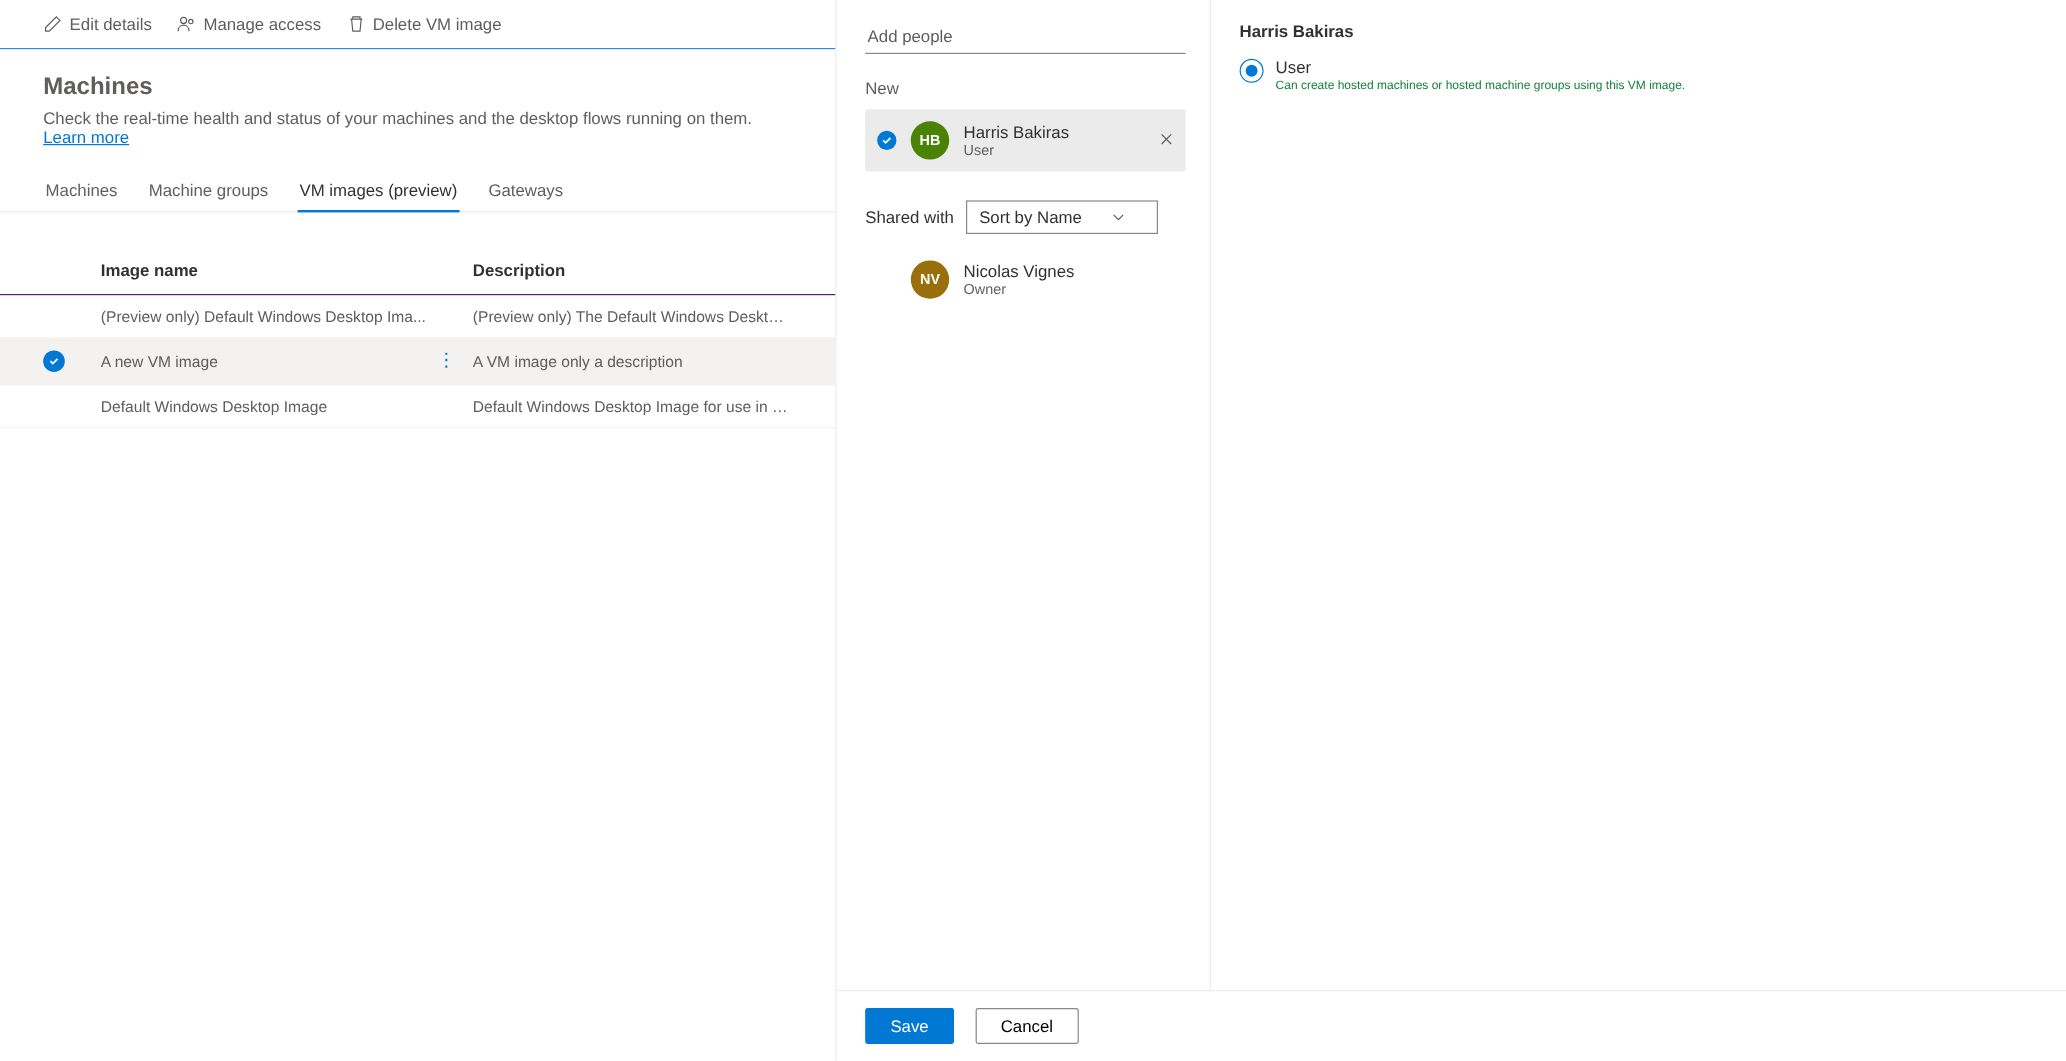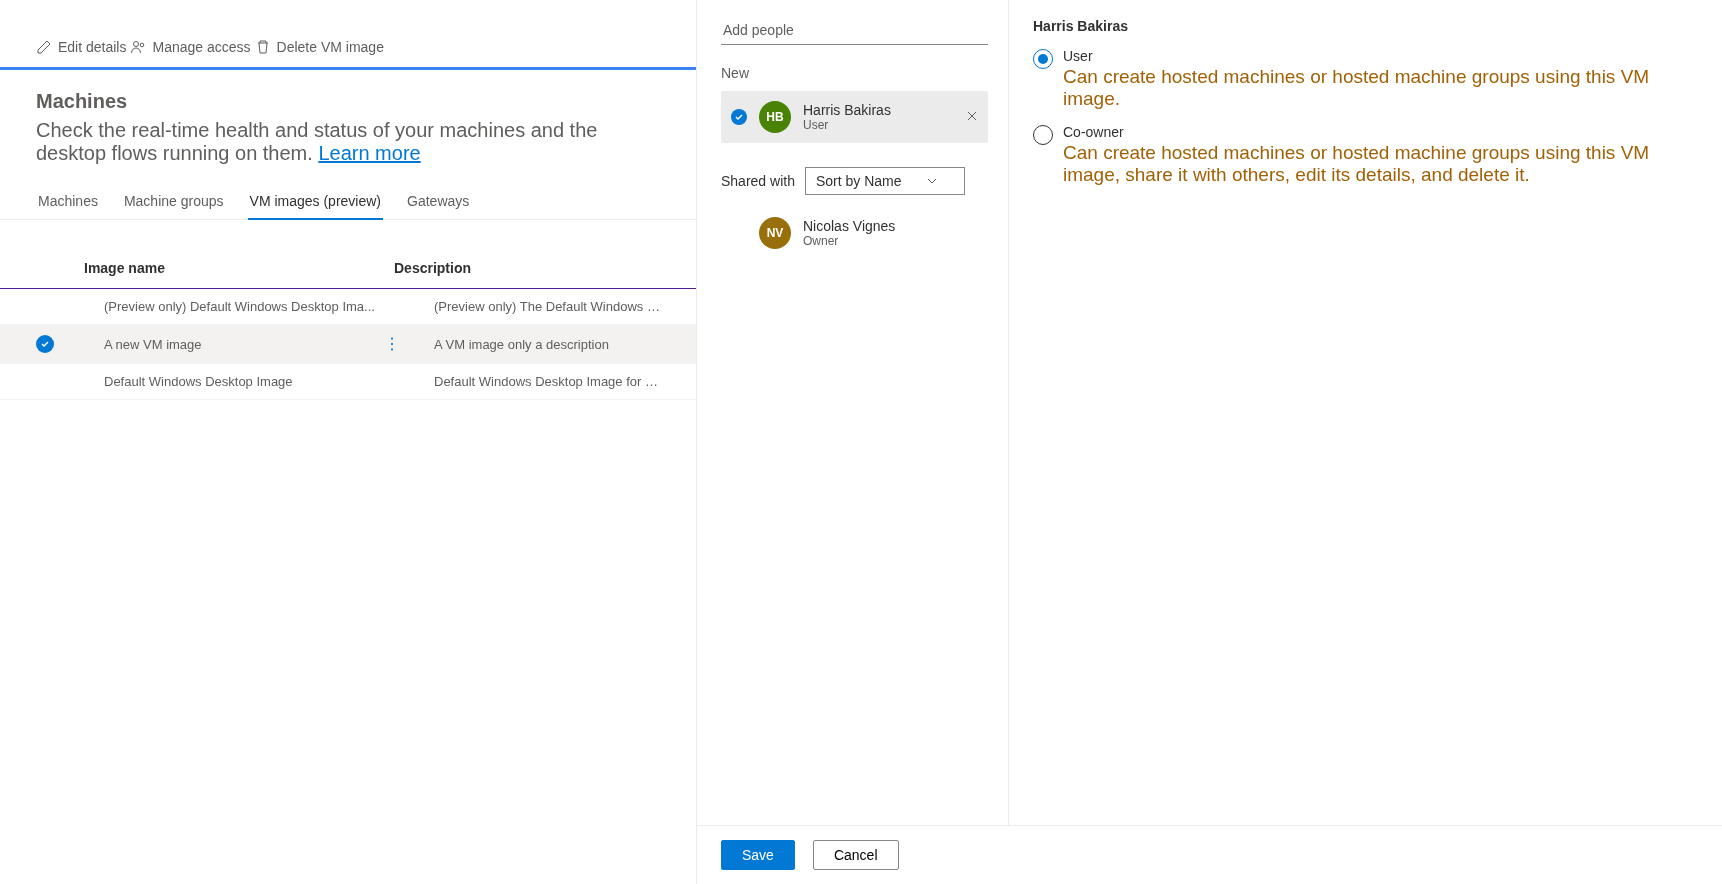--- a/index.html
+++ b/index.html
@@ -24,25 +24,24 @@
     }
     .left-panel {
       width: 697px;
       height: 100%;
       border-right: 1px solid #edebe9;
       display: flex;
       flex-direction: column;
     }
     .toolbar {
       display: flex;
-      gap: 4px;
+      gap: 21px;
       padding: 12px 36px;
-      border-bottom: 3px solid #3b82f6;
-      align-items: center;
-      margin-top: 27px;
+      border-bottom: 1px solid #3b82f6;
+      align-items: center;
     }
     .toolbar-item {
       display: flex;
       align-items: center;
       gap: 6px;
       color: #605e5c;
       font-size: 14px;
       cursor: pointer;
     }
     .toolbar-item svg {
@@ -52,21 +51,21 @@
     .page-header {
       padding: 20px 36px 0 36px;
     }
     .page-title {
       font-size: 20px;
       font-weight: 600;
       color: #605e5c;
       margin-bottom: 6px;
     }
     .page-desc {
-      font-size: 20px;
+      font-size: 14px;
       color: #605e5c;
       margin-bottom: 18px;
     }
     .page-desc a {
       color: #0078d4;
       text-decoration: underline;
     }
     .tabs {
       display: flex;
       gap: 22px;
@@ -111,21 +110,20 @@
       flex: 1;
     }
     .table-row {
       display: flex;
       align-items: center;
       padding: 10px 36px 10px 36px;
       border-bottom: 1px solid #f3f2f1;
       font-size: 13px;
       color: #605e5c;
       position: relative;
-      gap: 20px;
     }
     .table-row.selected {
       background: #f3f2f1;
     }
     .row-selector {
       width: 48px;
       display: flex;
       align-items: center;
     }
     .check-circle {
@@ -320,22 +318,22 @@
     }
     .radio-text {
       display: flex;
       flex-direction: column;
     }
     .radio-label {
       font-size: 14px;
       color: #323130;
     }
     .radio-desc {
-      font-size: 19px;
-      color: #a16207;
+      font-size: 10px;
+      color: #15803d;
       margin-top: 2px;
     }
     
     .panel-footer {
       border-top: 1px solid #edebe9;
       padding: 14px 24px;
       display: flex;
       gap: 18px;
     }
     .btn {
@@ -482,27 +480,20 @@
         <div class="radio-row">
           <div class="radio-outer checked">
             <div class="radio-inner"></div>
           </div>
           <div class="radio-text">
             <div class="radio-label">User</div>
             <div class="radio-desc">Can create hosted machines or hosted machine groups using this VM image.</div>
           </div>
         </div>
 
-        <div class="radio-row">
-          <div class="radio-outer"></div>
-          <div class="radio-text">
-            <div class="radio-label">Co-owner</div>
-            <div class="radio-desc">Can create hosted machines or hosted machine groups using this VM image, share it with others, edit its details, and delete it.</div>
-          </div>
-        </div>
       </div>
     </div>
 
     <div class="panel-footer">
       <button class="btn primary">Save</button>
       <button class="btn">Cancel</button>
     </div>
   </div>
 </div>
 

